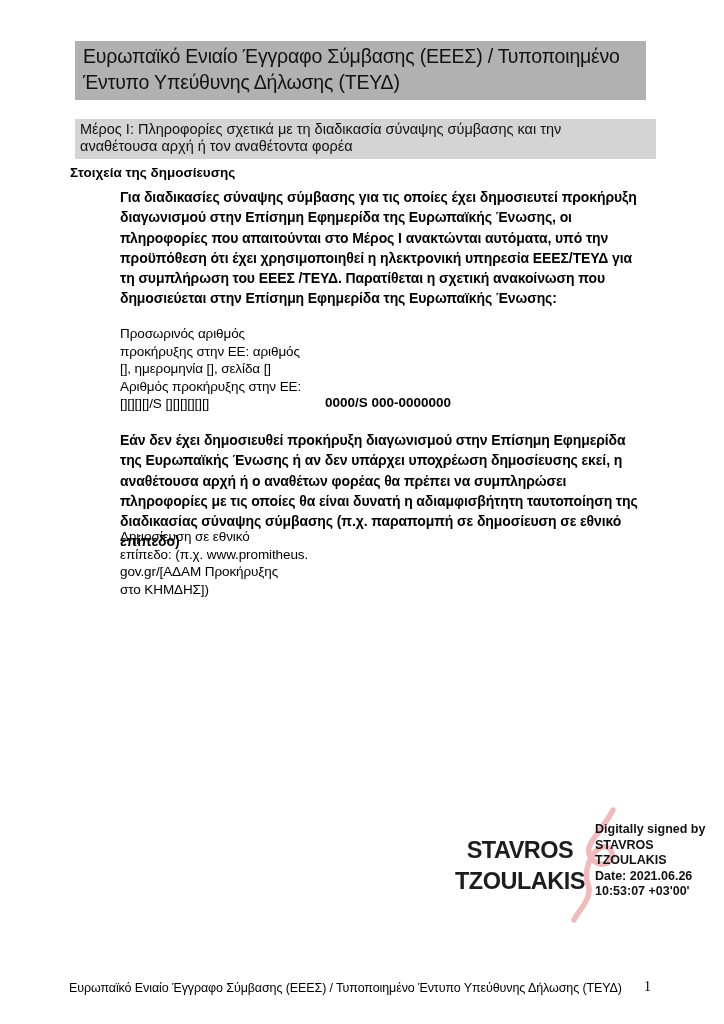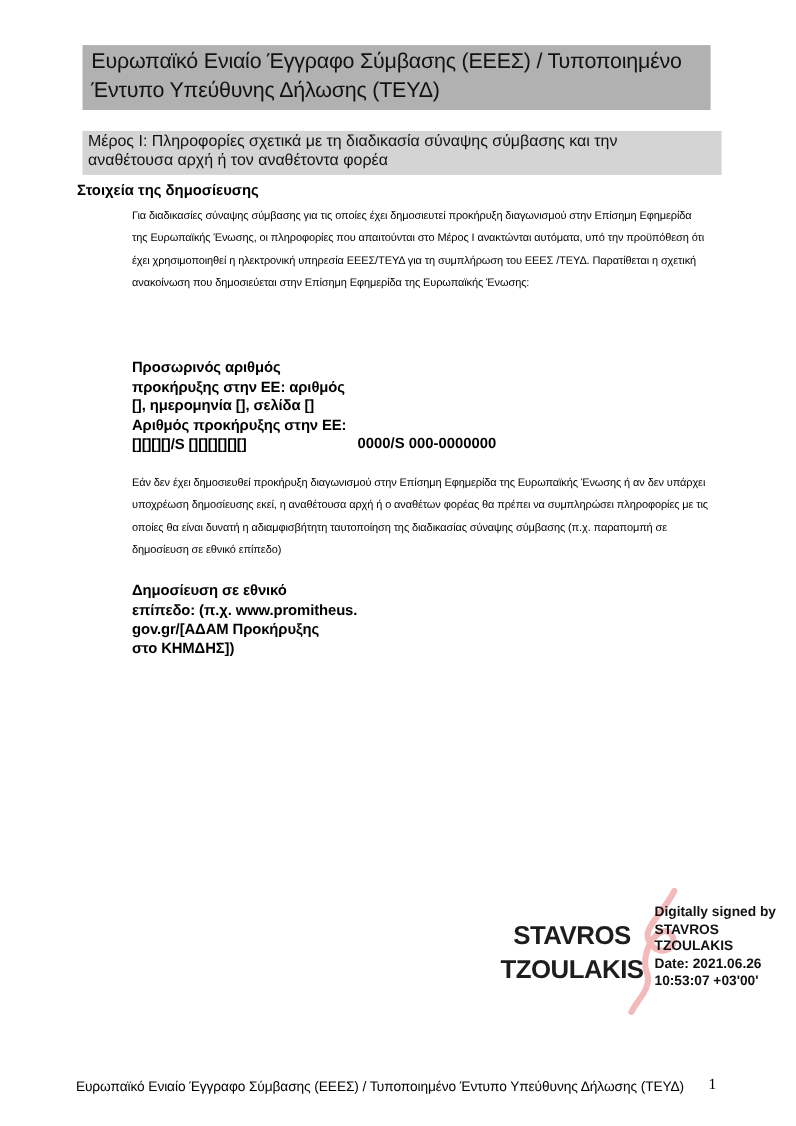--- a/index.html
+++ b/index.html
@@ -25,29 +25,30 @@
     padding:2px 15px 4px 5px;
     font-size:14.5px;line-height:16.8px;
     color:#111;
   }
   .subheading{
     position:absolute;left:70px;top:165px;
     font-size:13.5px;font-weight:bold;
   }
   .para{
     position:absolute;left:120px;width:524px;
-    font-size:10px;line-height:20.3px;
+    font-size:14px;line-height:20.3px;
     letter-spacing:-0.1px;
+    font-weight:bold;
   }
   .para1{top:187px;}
   .para2{top:430px;}
   .para3{top:628px;}
   .label-block{
     position:absolute;left:120px;
-    font-size:13.5px;font-weight:bold;line-height:17.6px;
+    font-size:13.5px;font-weight:normal;line-height:17.6px;
     letter-spacing:-0.1px;
   }
   .label-block1{top:325px;}
   .label-block2{top:528px;}
   .field-value{
     position:absolute;left:325px;top:395px;
     font-size:13.5px;
     font-weight:bold;
   }
   .sig-wrap{position:absolute;left:445px;top:805px;width:278px;height:115px;}

